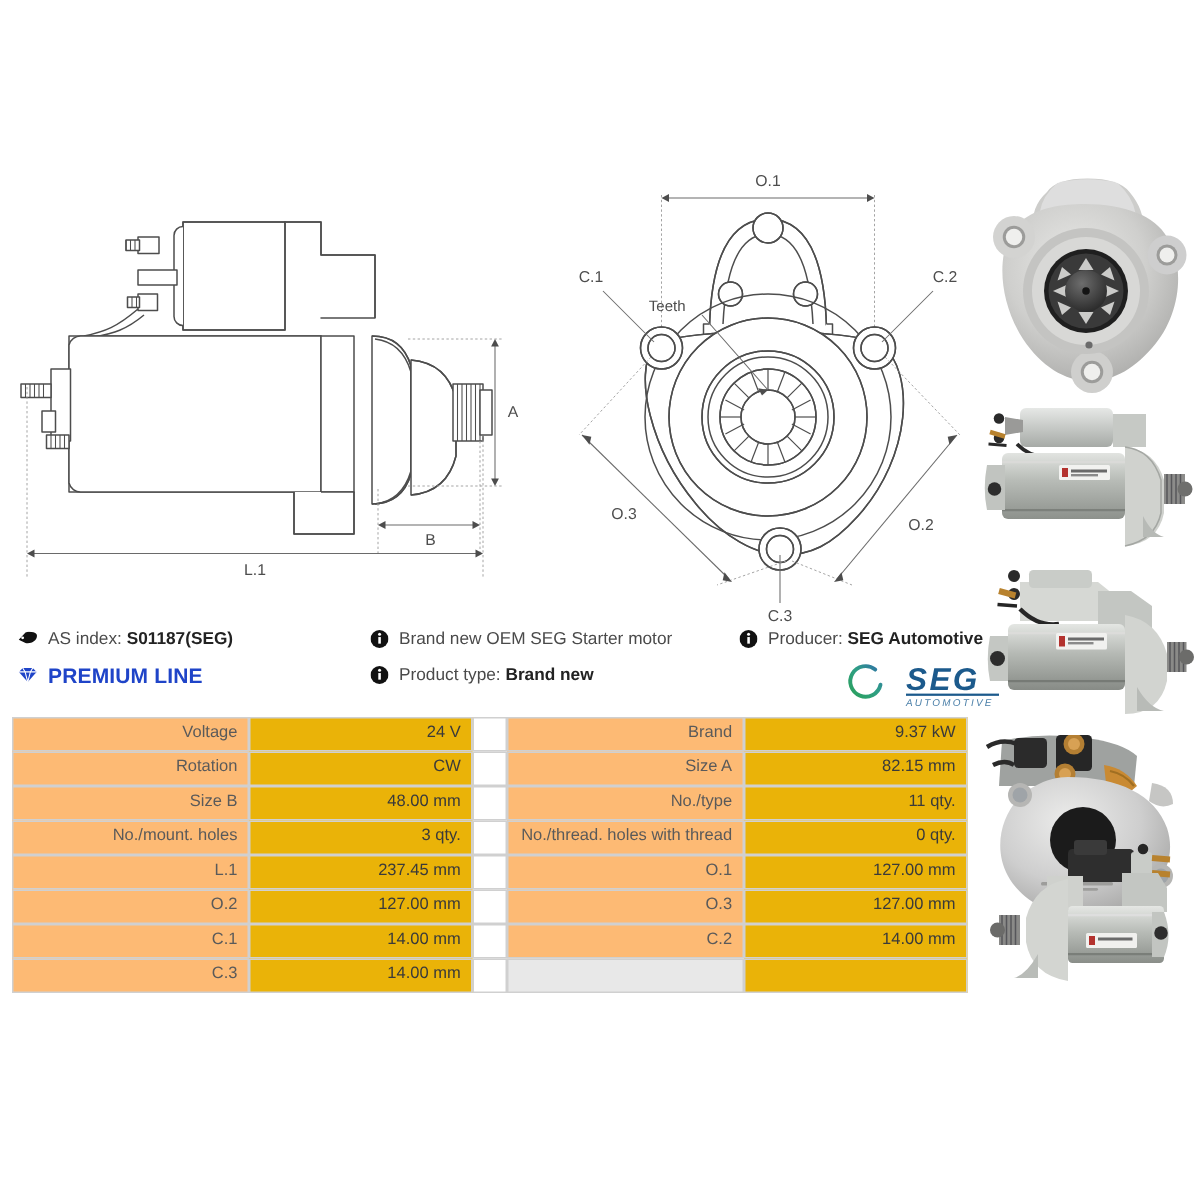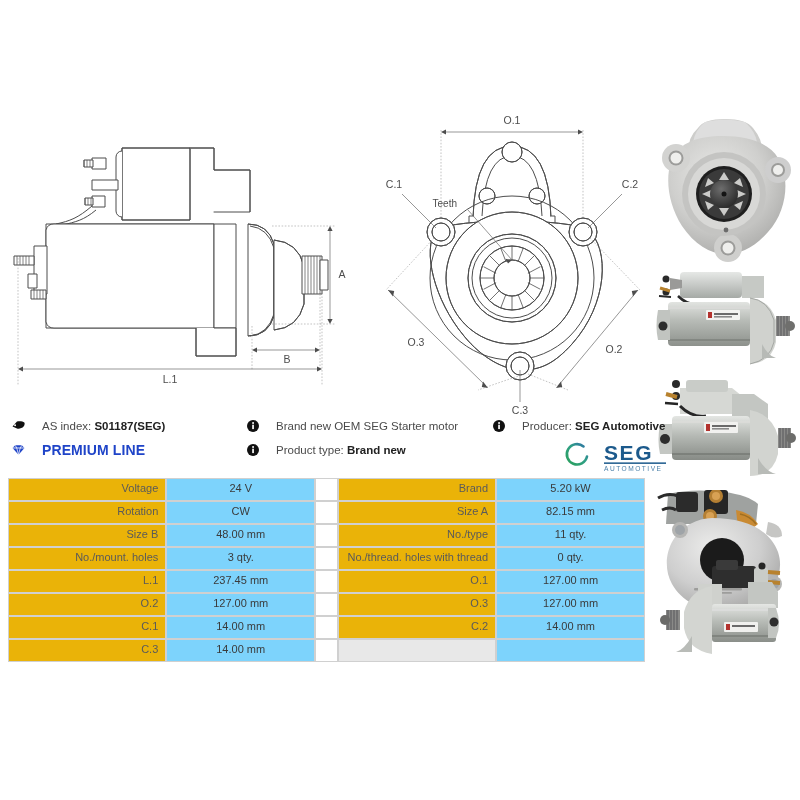--- a/index.html
+++ b/index.html
@@ -53,21 +53,21 @@
     width: 800px; height: 58px;
   }
   .info-col { position: absolute; top: 0; }
   #info-col-1 { left: 12px;  width: 230px; }
   #info-col-2 { left: 246px; width: 240px; }
   #info-col-3 { left: 492px; width: 300px; }
 
   .info-line {
     display: flex;
     align-items: flex-start;
-    gap: 17px;
+    gap: 7px;
     height: 24px;
     font-size: 11.5px;
     color: #4a4a4a;
     line-height: 14px;
   }
   .info-line .txt { padding-top: 1px; white-space: nowrap; }
   .info-line b { color: #222; font-weight: bold; }
   .ico {
     width: 13px; height: 14px;
     flex: 0 0 13px;
@@ -77,49 +77,49 @@
   .premium {
     color: #1f44c8;
     font-weight: bold;
     font-size: 14px;
     letter-spacing: 0.1px;
   }
 
   
   #seg-logo {
     position: absolute;
-    left: 70px; top: 22px;
+    left: 70px; top: 22px; font-style: italic;
   }
 
   
   #spec-table {
     position: absolute;
     left: 8px; top: 478px;
     width: 637px;
     border-collapse: separate;
     border-spacing: 0;
     font-size: 11px;
   }
   #spec-table td {
     border: 1px solid #d0d0d0;
     padding: 3px 7px;
     vertical-align: top;
     line-height: 13px;
     height: 15px;
   }
   td.k {
-    background: #eab308;
+    background: #fdba74;
     color: #5a5a5a;
     text-align: right;
     width: 162px;
   }
   td.v {
-    background: #7dd3fc;
+    background: #eab308;
     color: #3a3a3a;
-    text-align: center;
+    text-align: right;
     width: 155px;
   }
   td.spacer {
     border: none;
     background: transparent;
     width: 8px;
     padding: 0;
   }
   td.blank { background: #e8e8e8; }
 </style>
@@ -636,21 +636,21 @@
   </div>
 </div>
 
 <table id="spec-table">
   <tbody>
     <tr>
       <td class="k">Voltage</td>
       <td class="v">24 V</td>
       <td class="spacer"></td>
       <td class="k">Brand</td>
-      <td class="v">5.20 kW</td>
+      <td class="v">9.37 kW</td>
     </tr>
     <tr>
       <td class="k">Rotation</td>
       <td class="v">CW</td>
       <td class="spacer"></td>
       <td class="k">Size A</td>
       <td class="v">82.15 mm</td>
     </tr>
     <tr>
       <td class="k">Size B</td>

